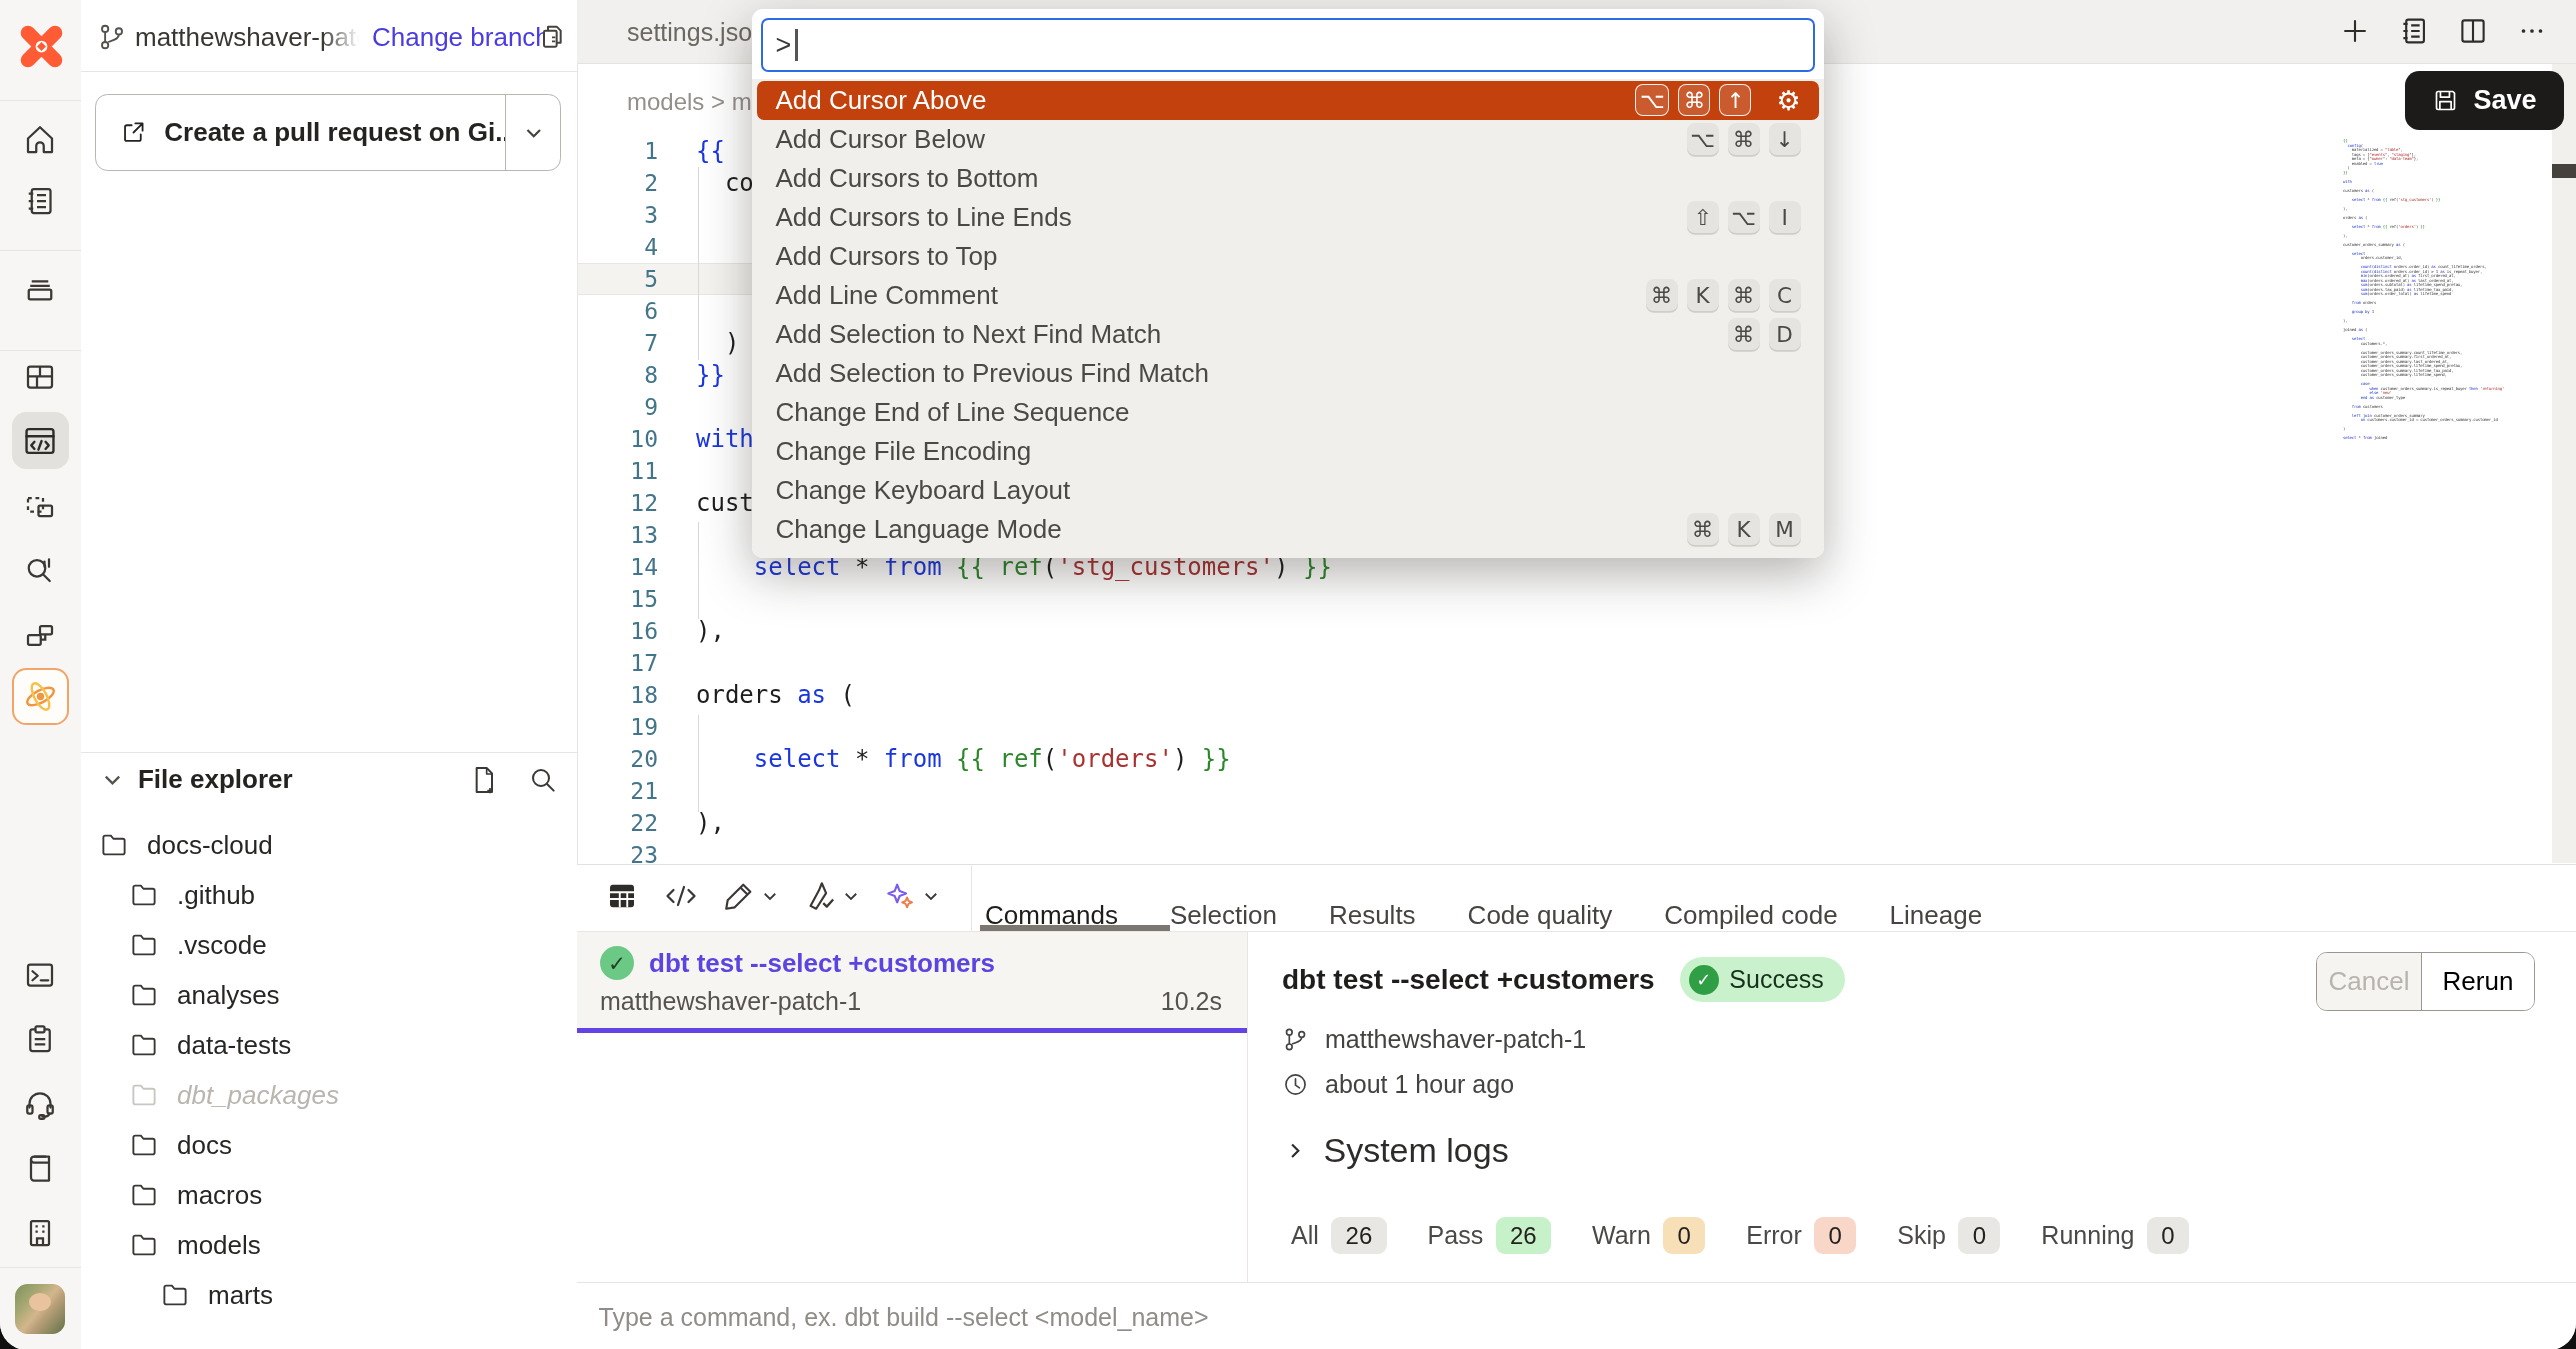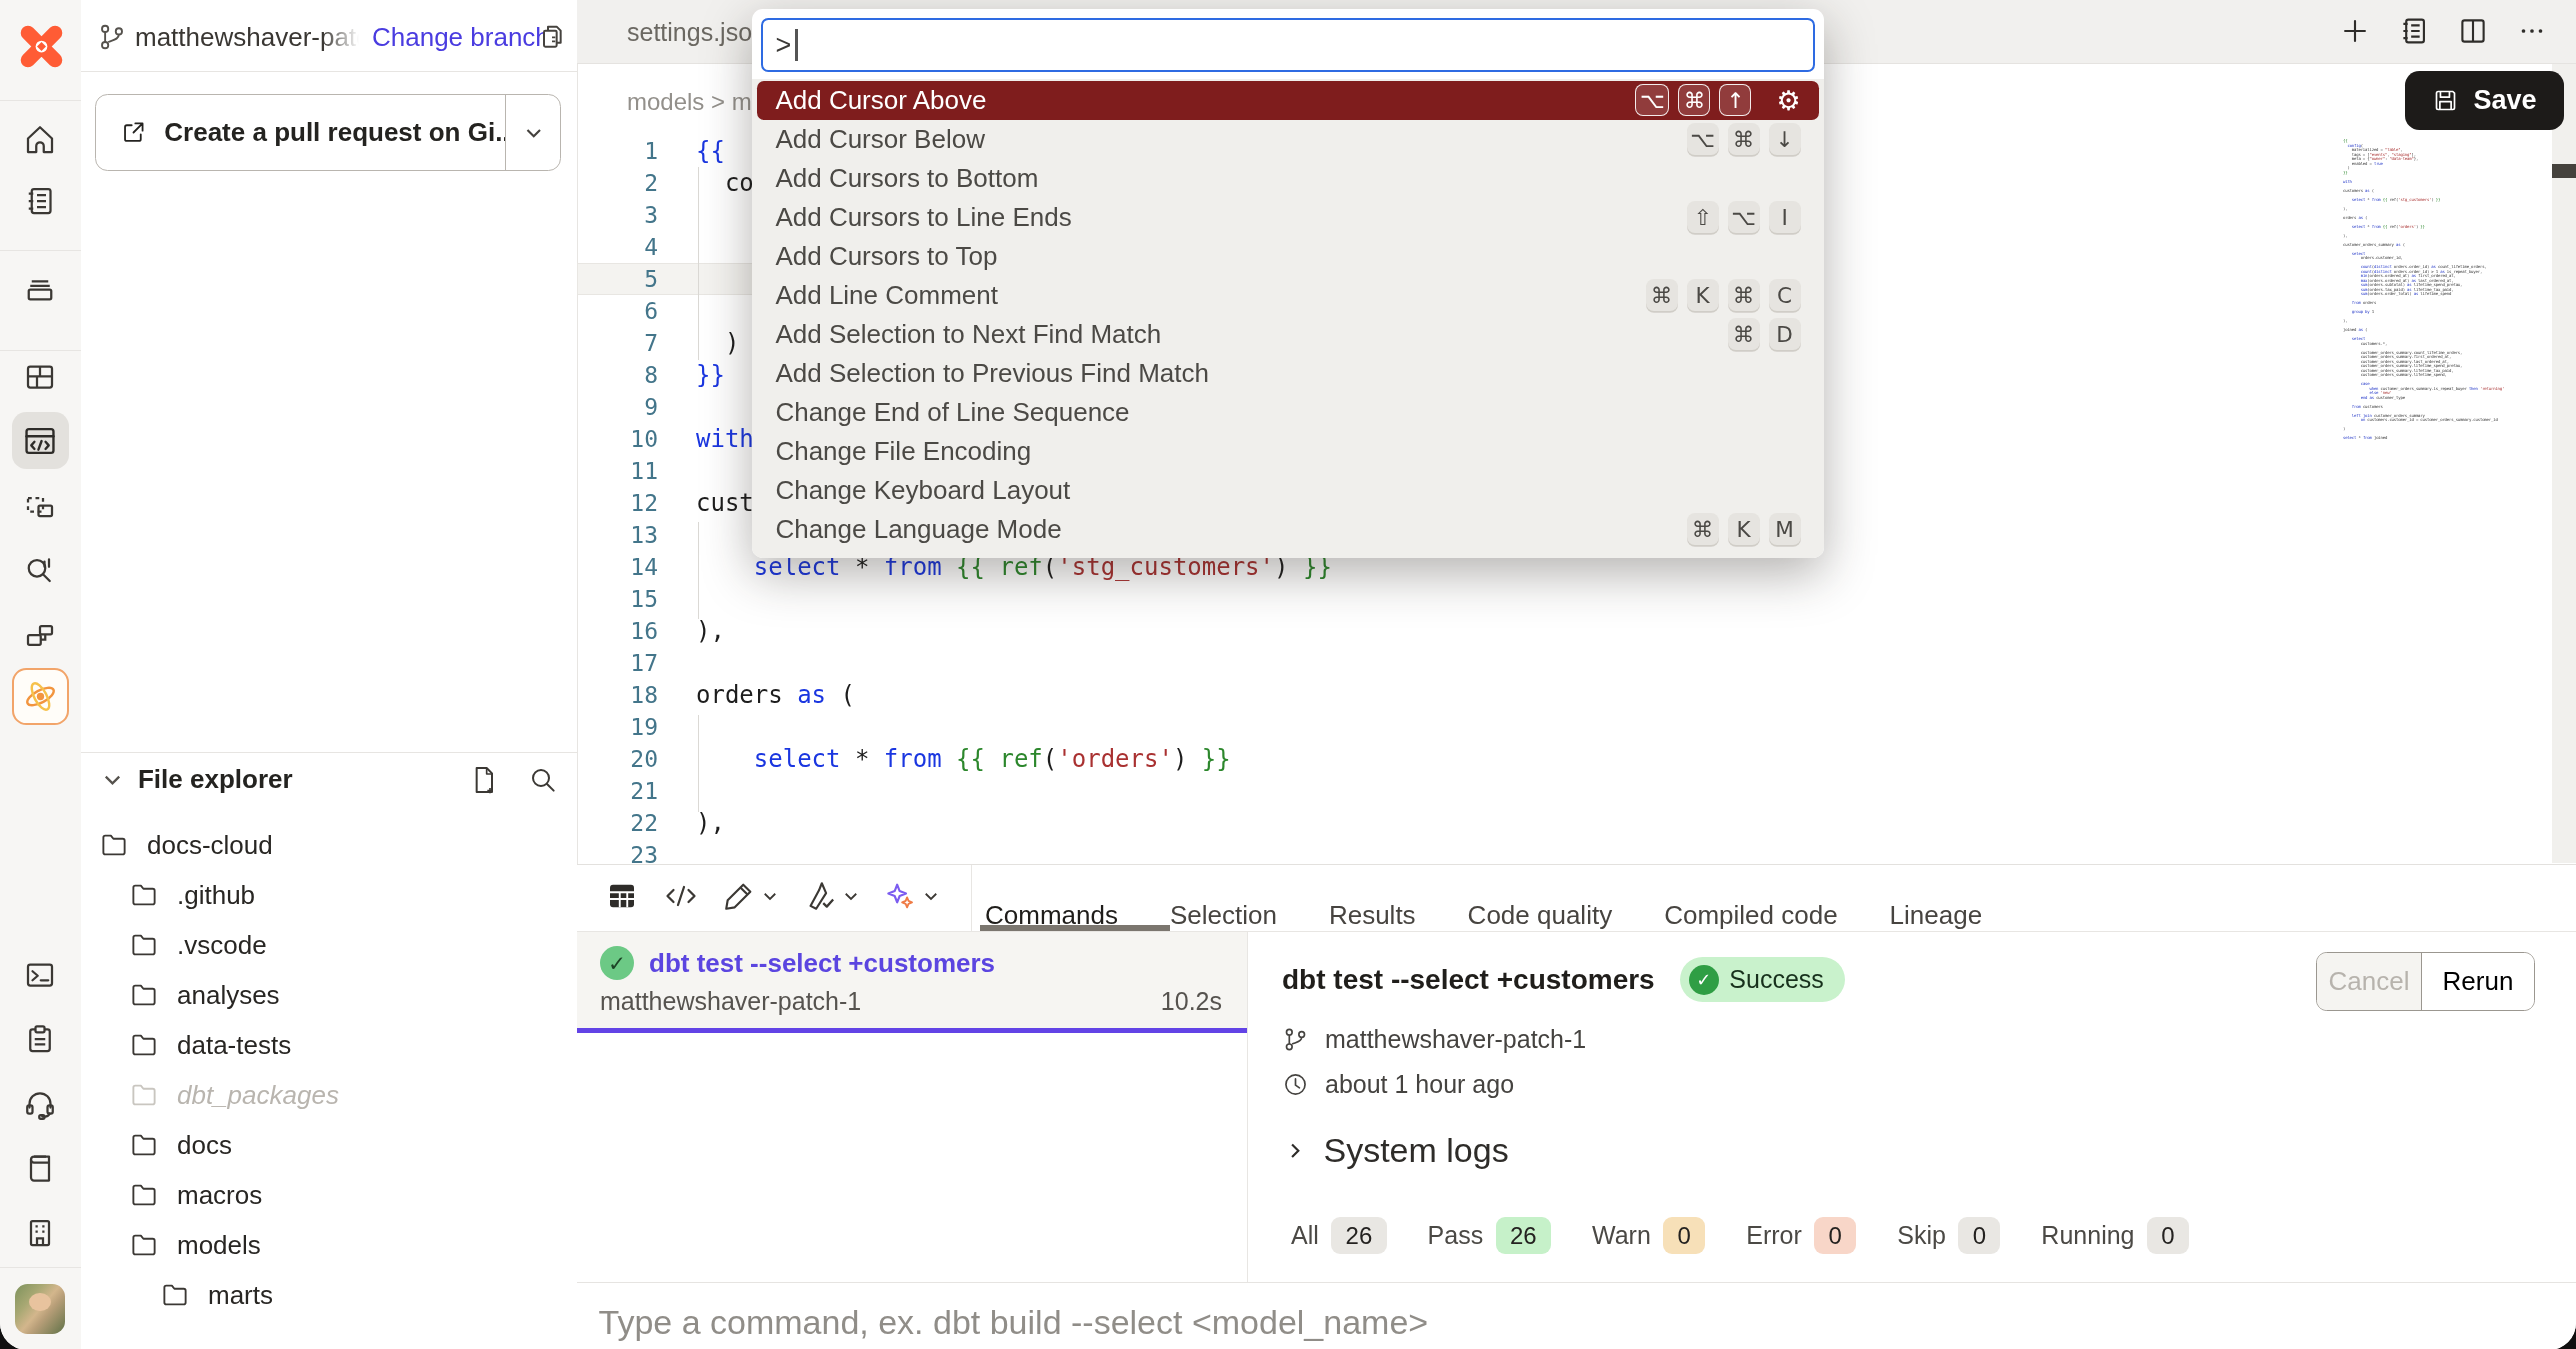--- a/index.html
+++ b/index.html
@@ -65,21 +65,21 @@
   .scrollstrip{position:absolute;left:1975px;top:64px;width:24px;height:799px;background:#f1f0ed;}
   .scrollthumb{position:absolute;left:0;top:100px;width:24px;height:14.3px;background:#45423d;}
   
   .palette{position:absolute;left:752px;top:9px;width:1072px;z-index:60;background:#fff;border-radius:10.7px;
        box-shadow:0 16px 49px rgba(40,35,30,.35);}
   .pal-input{margin:9px 9px 7.2px;height:50px;border:2.7px solid #2e6be2;border-radius:7.2px;background:#fff;
        display:flex;align-items:center;padding-left:12.5px;font-size:27px;color:#3c3a37;}
   .caret{width:2.7px;height:32px;background:#555;margin-left:3.6px;}
   .pal-list{background:#f0efec;border-radius:0 0 10.7px 10.7px;padding:1.8px 5.4px 9px;}
   .prow{height:39px;display:flex;align-items:center;padding:0 18px;border-radius:7.2px;font-size:26px;color:#4b4945;}
-  .prow.sel{background:#7f1d1d;color:#fff;}
+  .prow.sel{background:#c2410c;color:#fff;}
   .pkeys{margin-left:auto;display:flex;align-items:center;gap:9px;}
   .chip{min-width:32px;height:32px;border-radius:8px;background:#e6e4e0;box-shadow:0 1.8px 0 #d0cdc7;
        display:flex;align-items:center;justify-content:center;font-size:21.5px;color:#4b4945;
        font-family:"DejaVu Sans",sans-serif;padding:0 3.6px;box-sizing:border-box;}
   .prow.sel .chip{background:rgba(255,255,255,.14);border:1.8px solid rgba(255,255,255,.9);box-shadow:none;color:#fff;}
   .gear{margin-left:16px;font-size:27px;color:#fff;font-family:"DejaVu Sans",sans-serif;}
   
   .panel{position:absolute;left:0;top:864px;width:100%;height:418px;background:#fff;border-top:0.9px solid #e3e1de;box-sizing:border-box;}
   .ptoolbar{position:absolute;left:0;top:0;width:100%;height:67px;border-bottom:0.9px solid #e8e6e3;box-sizing:border-box;}
   .ptools{position:absolute;left:27px;top:12.5px;display:flex;align-items:center;gap:23px;color:#3b3834;}
@@ -107,21 +107,21 @@
        background:#fff;border-left:1.8px solid #9b9790;box-sizing:border-box;}
   .d-row{position:absolute;left:34px;display:flex;align-items:center;gap:16px;font-size:25px;color:#454340;}
   .d-syslogs{position:absolute;left:36px;top:199px;display:flex;align-items:center;gap:18px;font-size:34px;color:#2e2c29;}
   .counts{position:absolute;left:43px;top:285px;display:flex;gap:41px;align-items:center;}
   .citem{display:flex;align-items:center;gap:12.5px;font-size:25px;color:#4b4945;}
   .badge{padding:4.5px 14.3px;border-radius:9px;font-size:24px;color:#242220;}
   .badge.neutral{background:#e9e7e3}.badge.pass{background:#c6f1c9}.badge.warn{background:#f7e0b8}.badge.error{background:#f8d6c8}
   
   .statusbar{position:absolute;left:0;top:1282px;width:100%;height:68px;background:#fff;border-top:0.9px solid #e6e4e1;
        box-sizing:border-box;z-index:15;}
-  .cmd-placeholder{position:absolute;left:21.5px;top:19.7px;font-size:34px;color:#908d88;}
+  .cmd-placeholder{position:absolute;left:21.5px;top:19.7px;font-size:25px;color:#908d88;}
   .sb-right{position:absolute;right:21.5px;top:7.2px;height:54px;display:flex;align-items:center;gap:21.5px;}
   .toggle{width:70px;height:38px;border:1.8px solid #8b8781;border-radius:894px;background:#fff;position:relative;box-sizing:border-box;}
   .toggle .knob{position:absolute;left:3.6px;top:3.6px;width:27px;height:27px;border-radius:50%;background:#4c4a46;}
   .defer-label{font-size:26px;color:#4b4945;}
   .help{width:29px;height:29px;border:2.2px solid #6f6c67;border-radius:50%;display:flex;align-items:center;justify-content:center;
        font-size:19px;color:#6f6c67;box-sizing:border-box;}
   .ready{height:47px;border-radius:894px;background:#c8f3cd;display:flex;align-items:center;gap:12.5px;padding:0 21.5px;
        font-size:26px;color:#17301c;}
   .ready .ring{width:23px;height:23px;border:2.7px solid #234a2b;border-radius:50%;box-sizing:border-box;}
   .more-btn{width:72px;height:52px;border:1.8px solid #b5b1ab;border-radius:14.3px;display:flex;align-items:center;justify-content:center;

